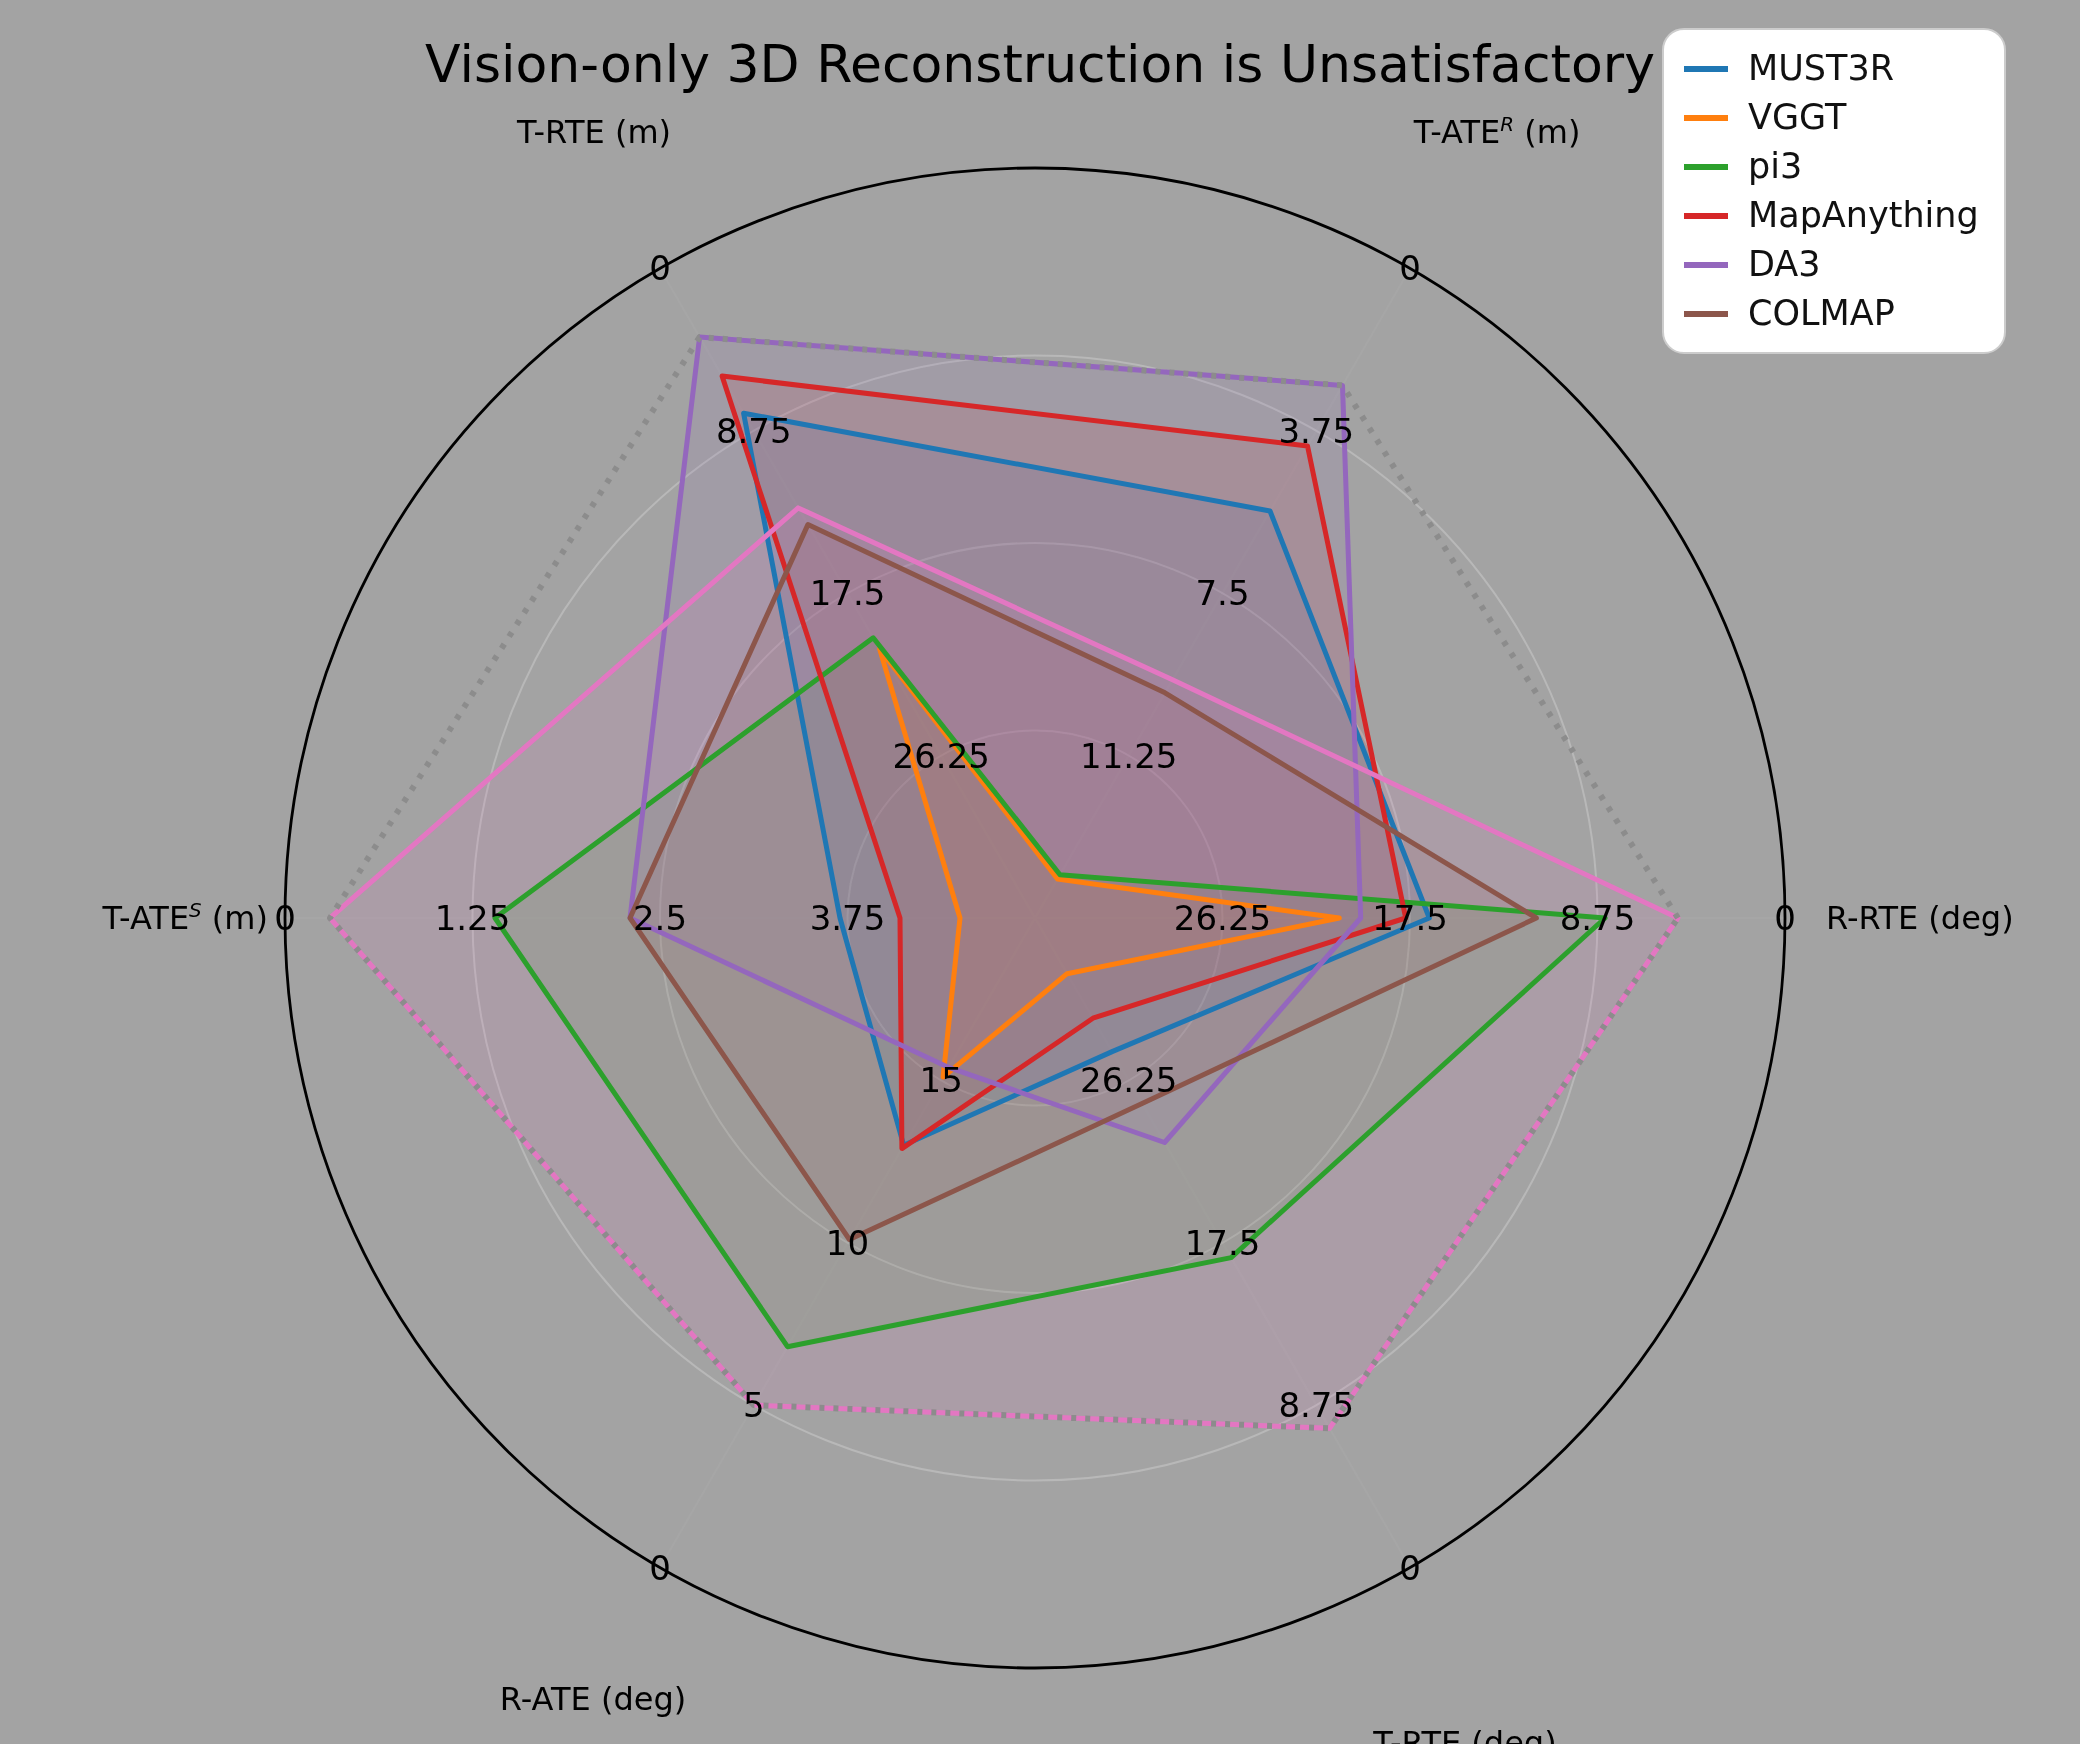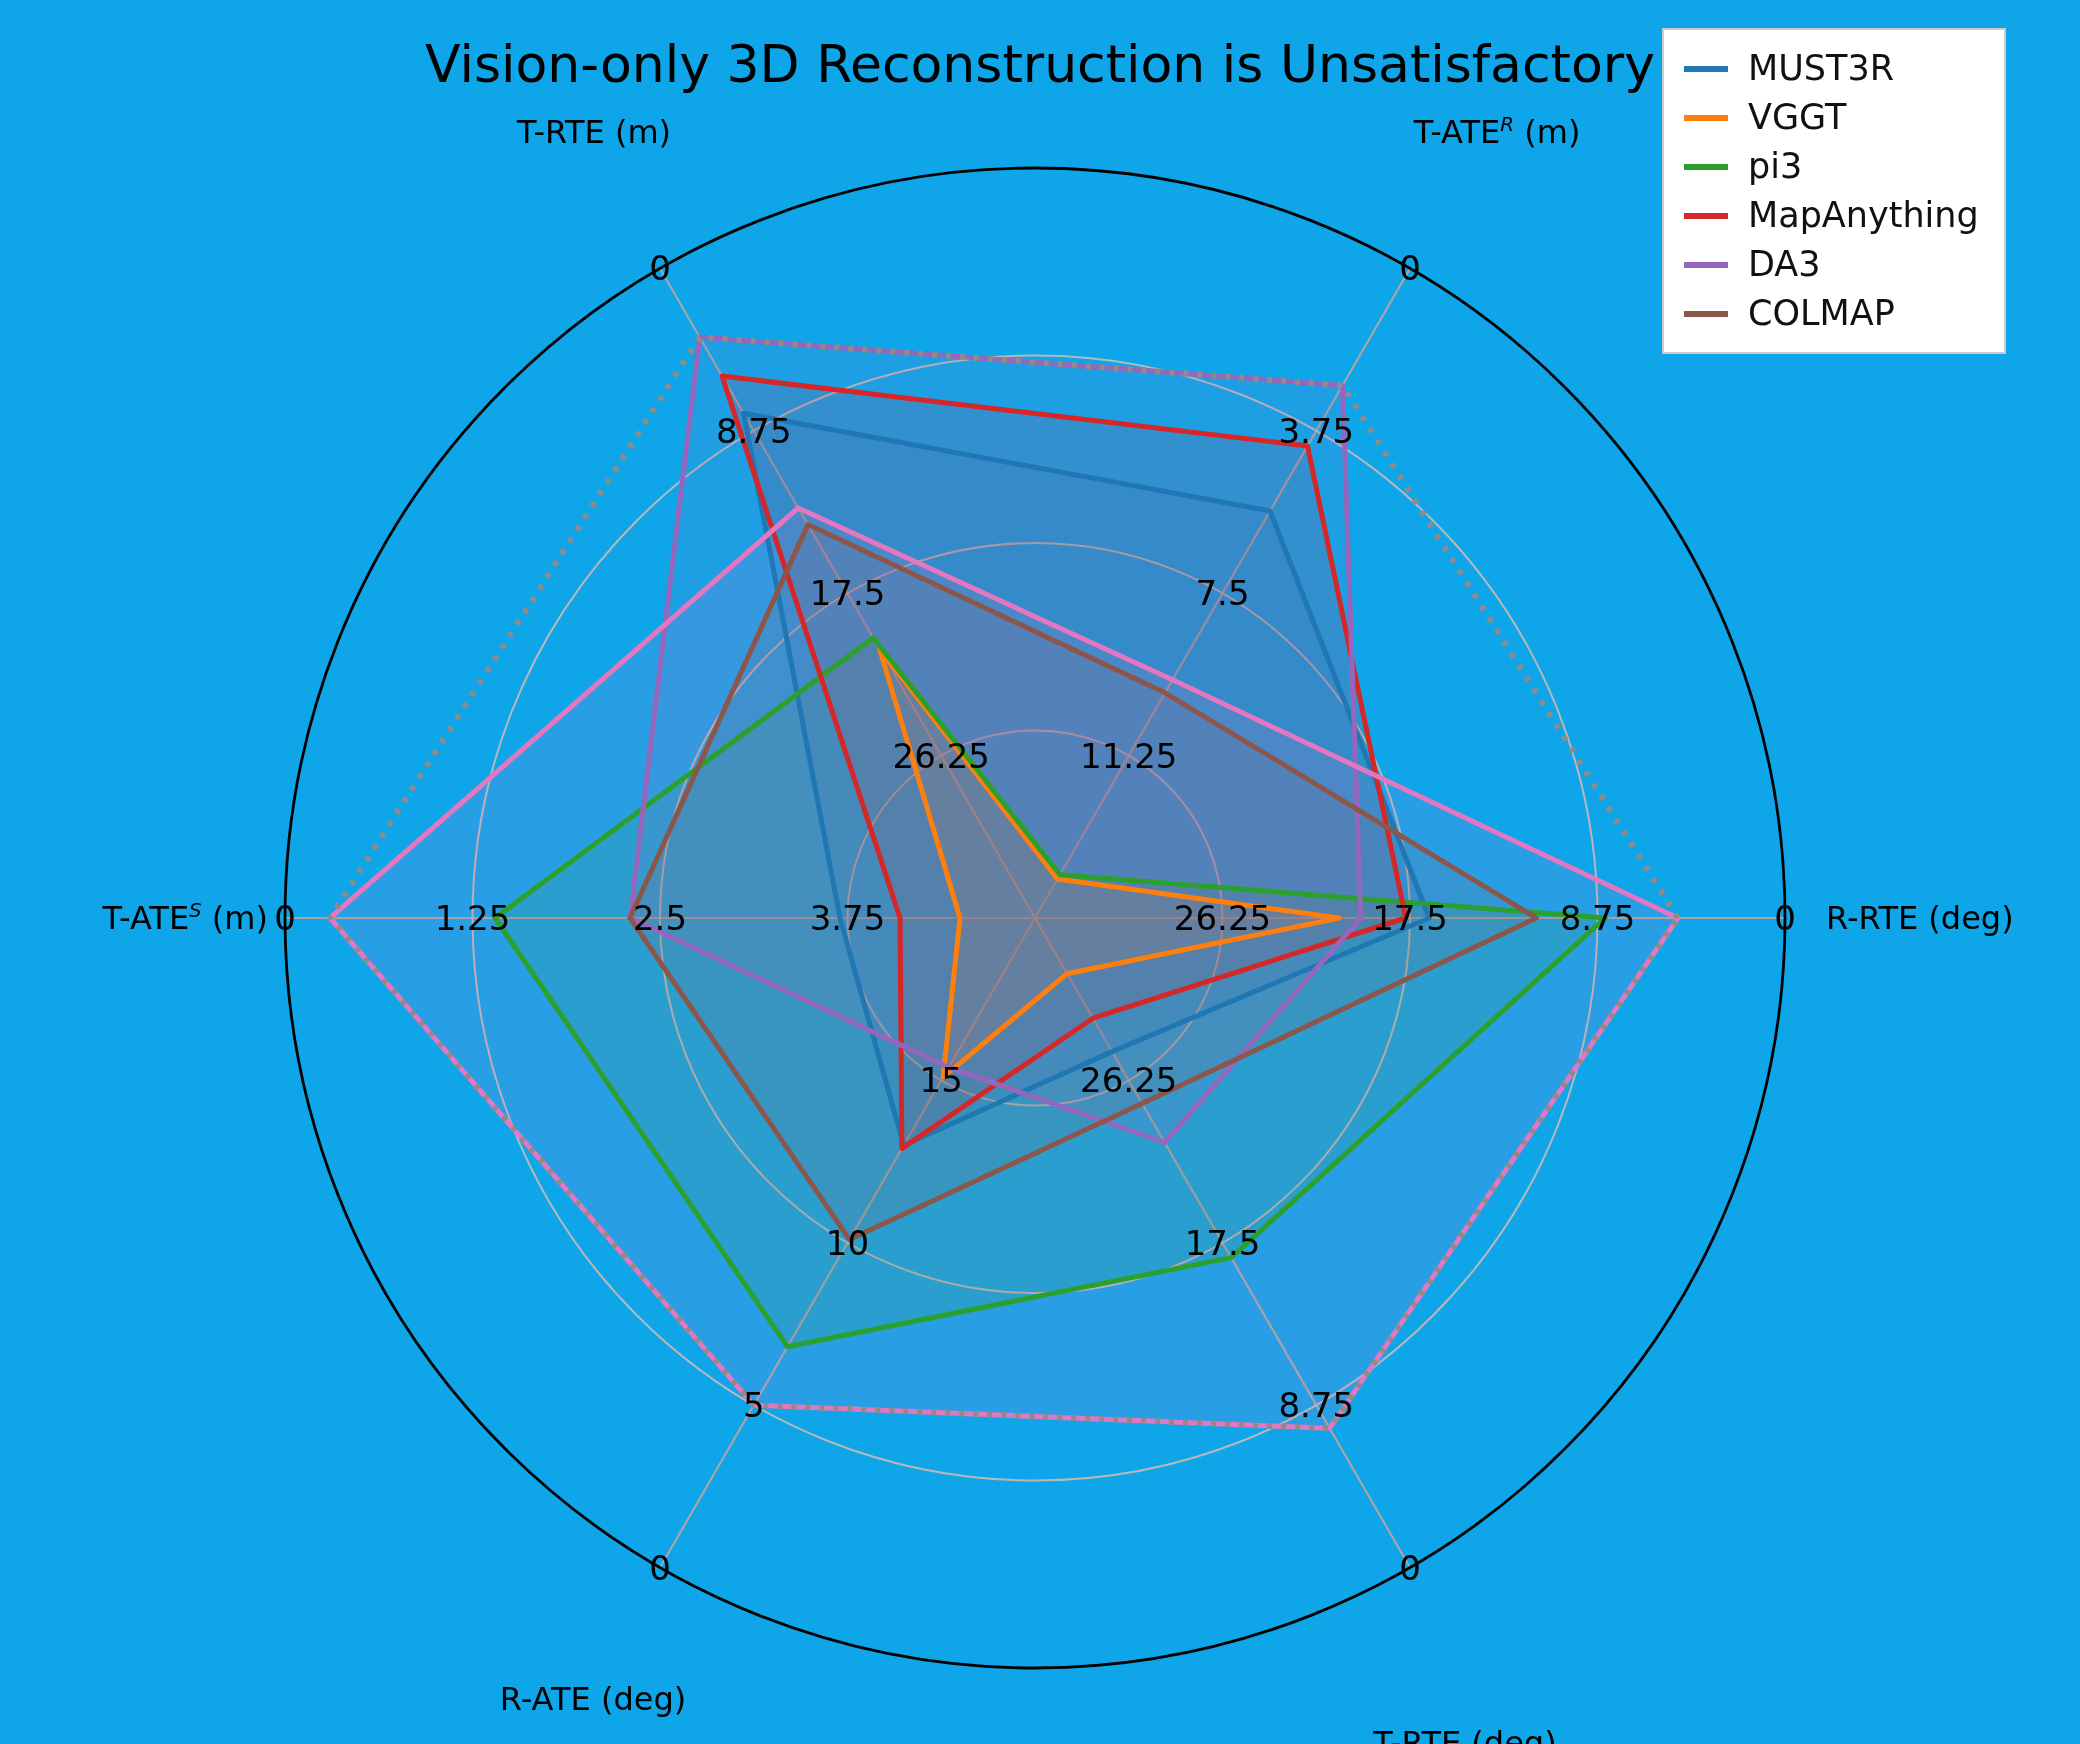--- a/index.html
+++ b/index.html
@@ -1,34 +1,34 @@
 <!DOCTYPE html>
 <html><head>
 <meta charset="utf-8">
 <style>
   html,body { margin:0; padding:0; background:#ffffff; }
   .fig {
-    position:relative; width:2080px; height:1744px; background:#0ea5e9;
+    position:relative; width:2080px; height:1744px; background:#a3a3a3;
     font-family:"DejaVu Sans", sans-serif; color:#000; overflow:hidden;
   }
   .fig svg { position:absolute; left:0; top:0; }
   .chart-title {
     position:absolute; left:0; top:34px; width:2080px; text-align:center;
     font-size:52px; color:#000; letter-spacing:0px;
   }
   .axis-label {
     position:absolute; font-size:32px; white-space:nowrap; color:#000;text-align:right;
   }
   .axis-label sup { font-size:62%; font-style:italic; }
   .axis-label.centered { transform:translate(-50%,-50%); }
   .axis-label.left-anchor { transform:translate(0,-50%);margin-left:29px; }
   .axis-label.right-anchor { transform:translate(-100%,-50%); }
   .legend {
     position:absolute; left:1662px; top:28px; width:344px;
-    background:#ffffff; border:2px solid #cccccc; border-radius:0;
+    background:#ffffff; border:2px solid #cccccc; border-radius:22px;
     padding:14px 20px; box-sizing:border-box;
   }
   .legend-item { display:flex; align-items:center; gap:20px; height:49px; }
   .legend-swatch { width:44px; height:6px; flex:0 0 44px; }
   .legend-swatch.dotted {
     background:repeating-linear-gradient(90deg,#8c8c8c 0 7px,transparent 7px 15px) !important;
   }
   .legend-label { font-size:35px; line-height:1; color:#111; }
 </style>
 </head>

